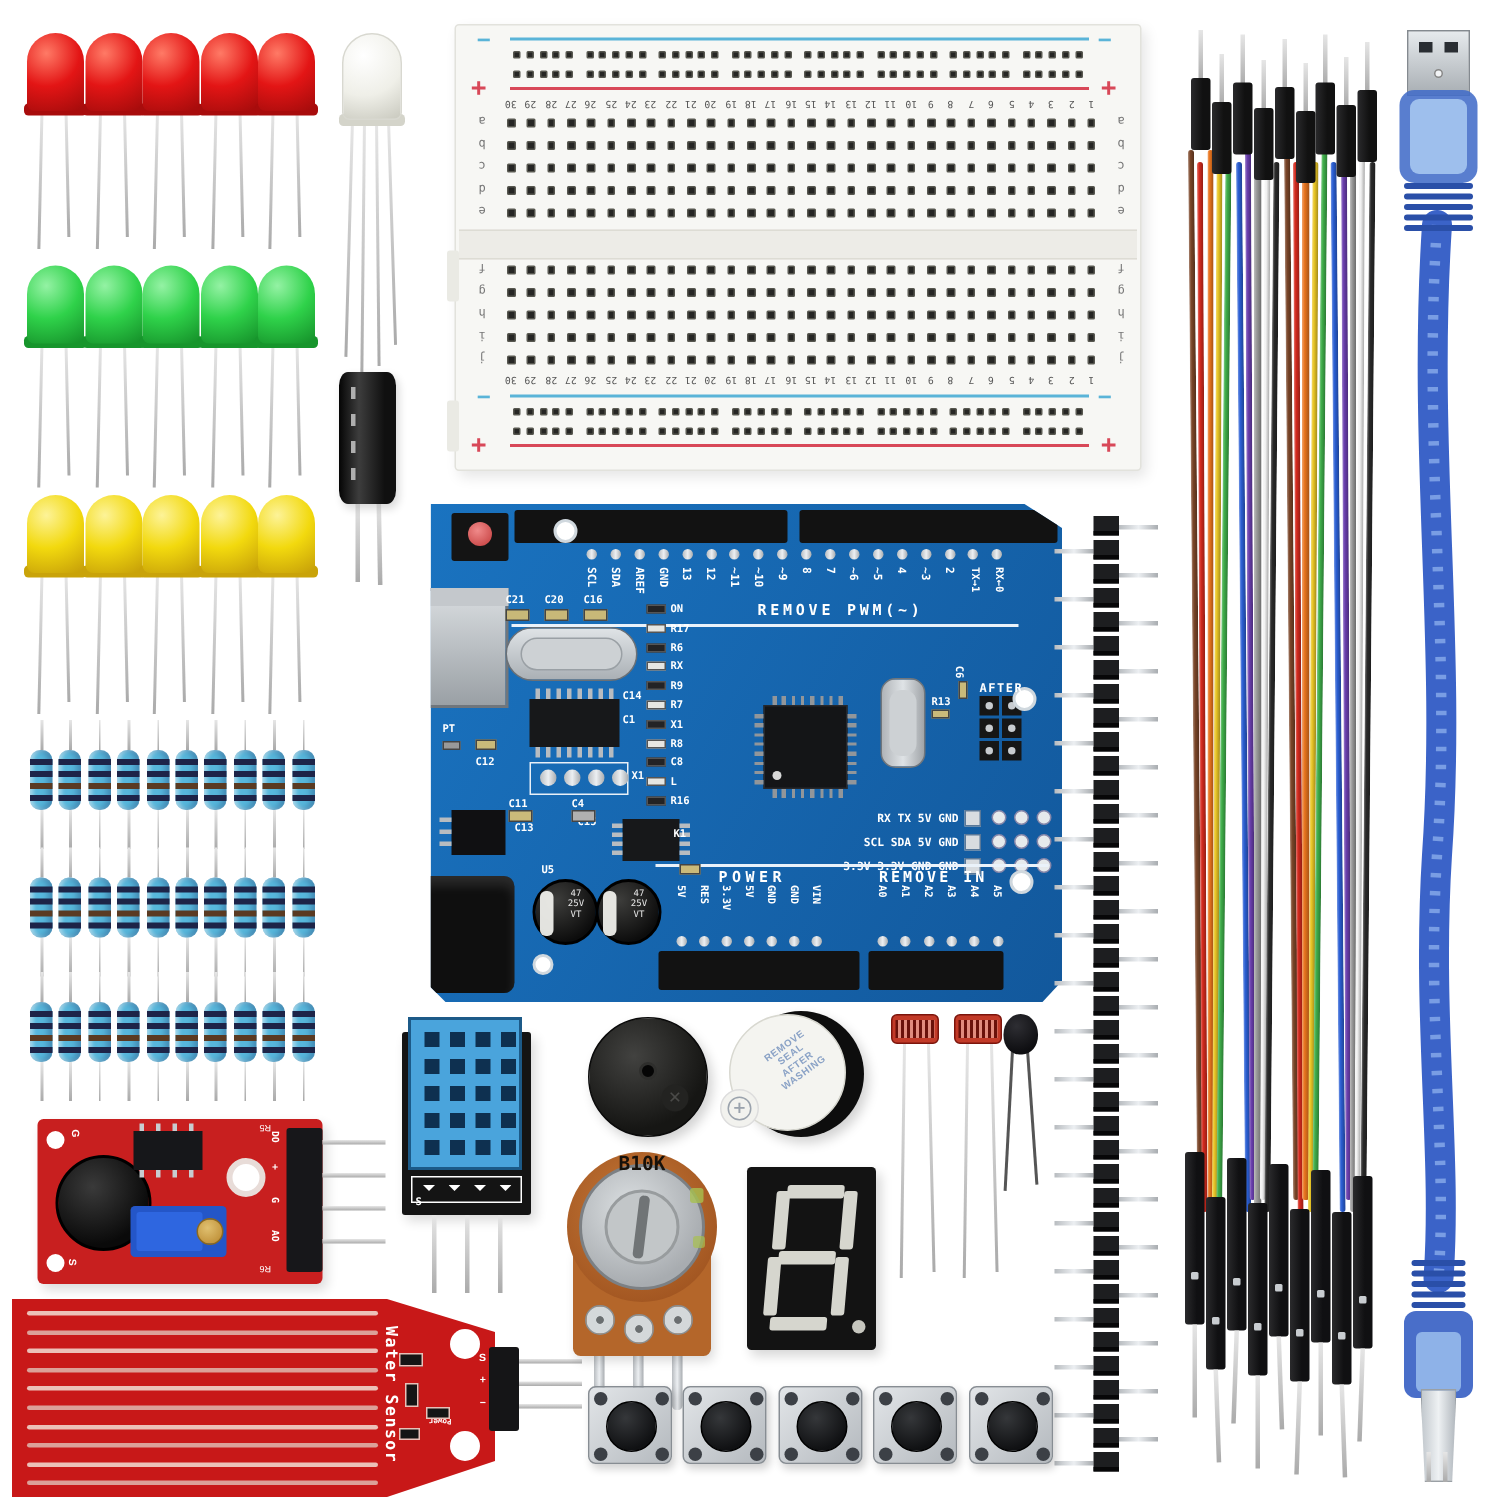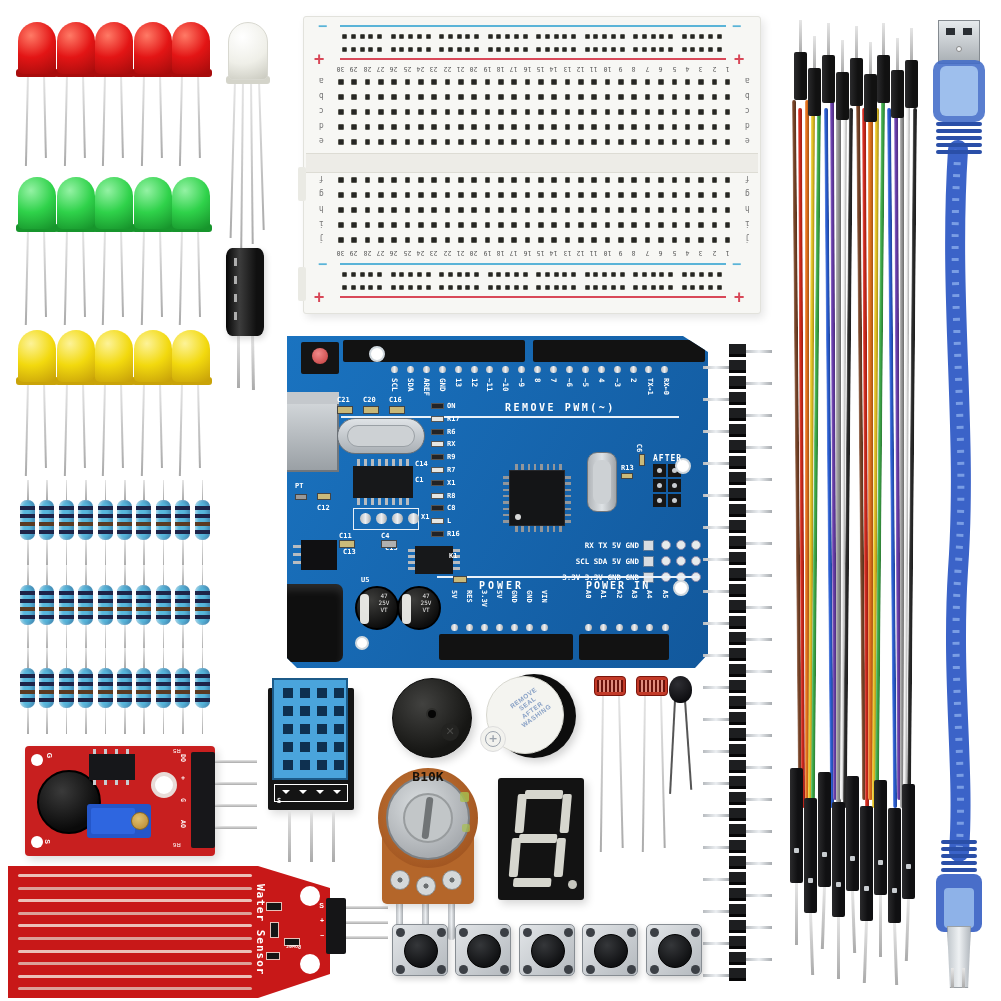--- a/index.html
+++ b/index.html
@@ -10,21 +10,21 @@
   .silk{position:absolute;color:#fff;font-family:"DejaVu Sans Mono",monospace;font-weight:bold;z-index:5;}
   .vtext{writing-mode:vertical-rl;}
 </style>
 </head>
 <body>
 
 <div id="canvas">
 
   <div class="silk" style="left:505px;top:402px;font-size:10px;letter-spacing:2.5px;">REMOVE PWM(~)</div>
   <div class="silk" style="left:479px;top:580px;font-size:10px;letter-spacing:3px;">POWER</div>
-  <div class="silk" style="left:586px;top:580px;font-size:10px;letter-spacing:2px;">POWER IN</div>
+  <div class="silk" style="left:586px;top:580px;font-size:10px;letter-spacing:2px;">REMOVE IN</div>
   <div class="silk" style="left:653px;top:454px;font-size:8px;letter-spacing:1px;">AFTER</div>
   <div class="silk vtext" style="left:646px;top:378px;font-size:7px;height:44px;">TX→1</div>
   <div class="silk vtext" style="left:662px;top:378px;font-size:7px;height:44px;">RX←0</div>
   <div class="silk" style="left:388px;top:769px;width:80px;text-align:center;color:#17110a;font-size:13px;">B10K</div>
   <div class="silk vtext" style="left:254px;top:884px;font-size:11px;height:110px;letter-spacing:1px;">Water Sensor</div>
   <div class="silk" style="left:286px;top:944px;font-size:5px;transform:rotate(180deg);">Power</div>
   <div class="silk" style="left:277px;top:797px;font-size:7px;">S</div>
   <div class="abs" style="left:498px;top:692px;width:64px;transform:rotate(-36deg);z-index:5;text-align:center;
               color:#8aa2c6;font-size:6.5px;font-weight:bold;line-height:1.15;letter-spacing:.5px;">
     <span style="display:block">REMOVE</span>

